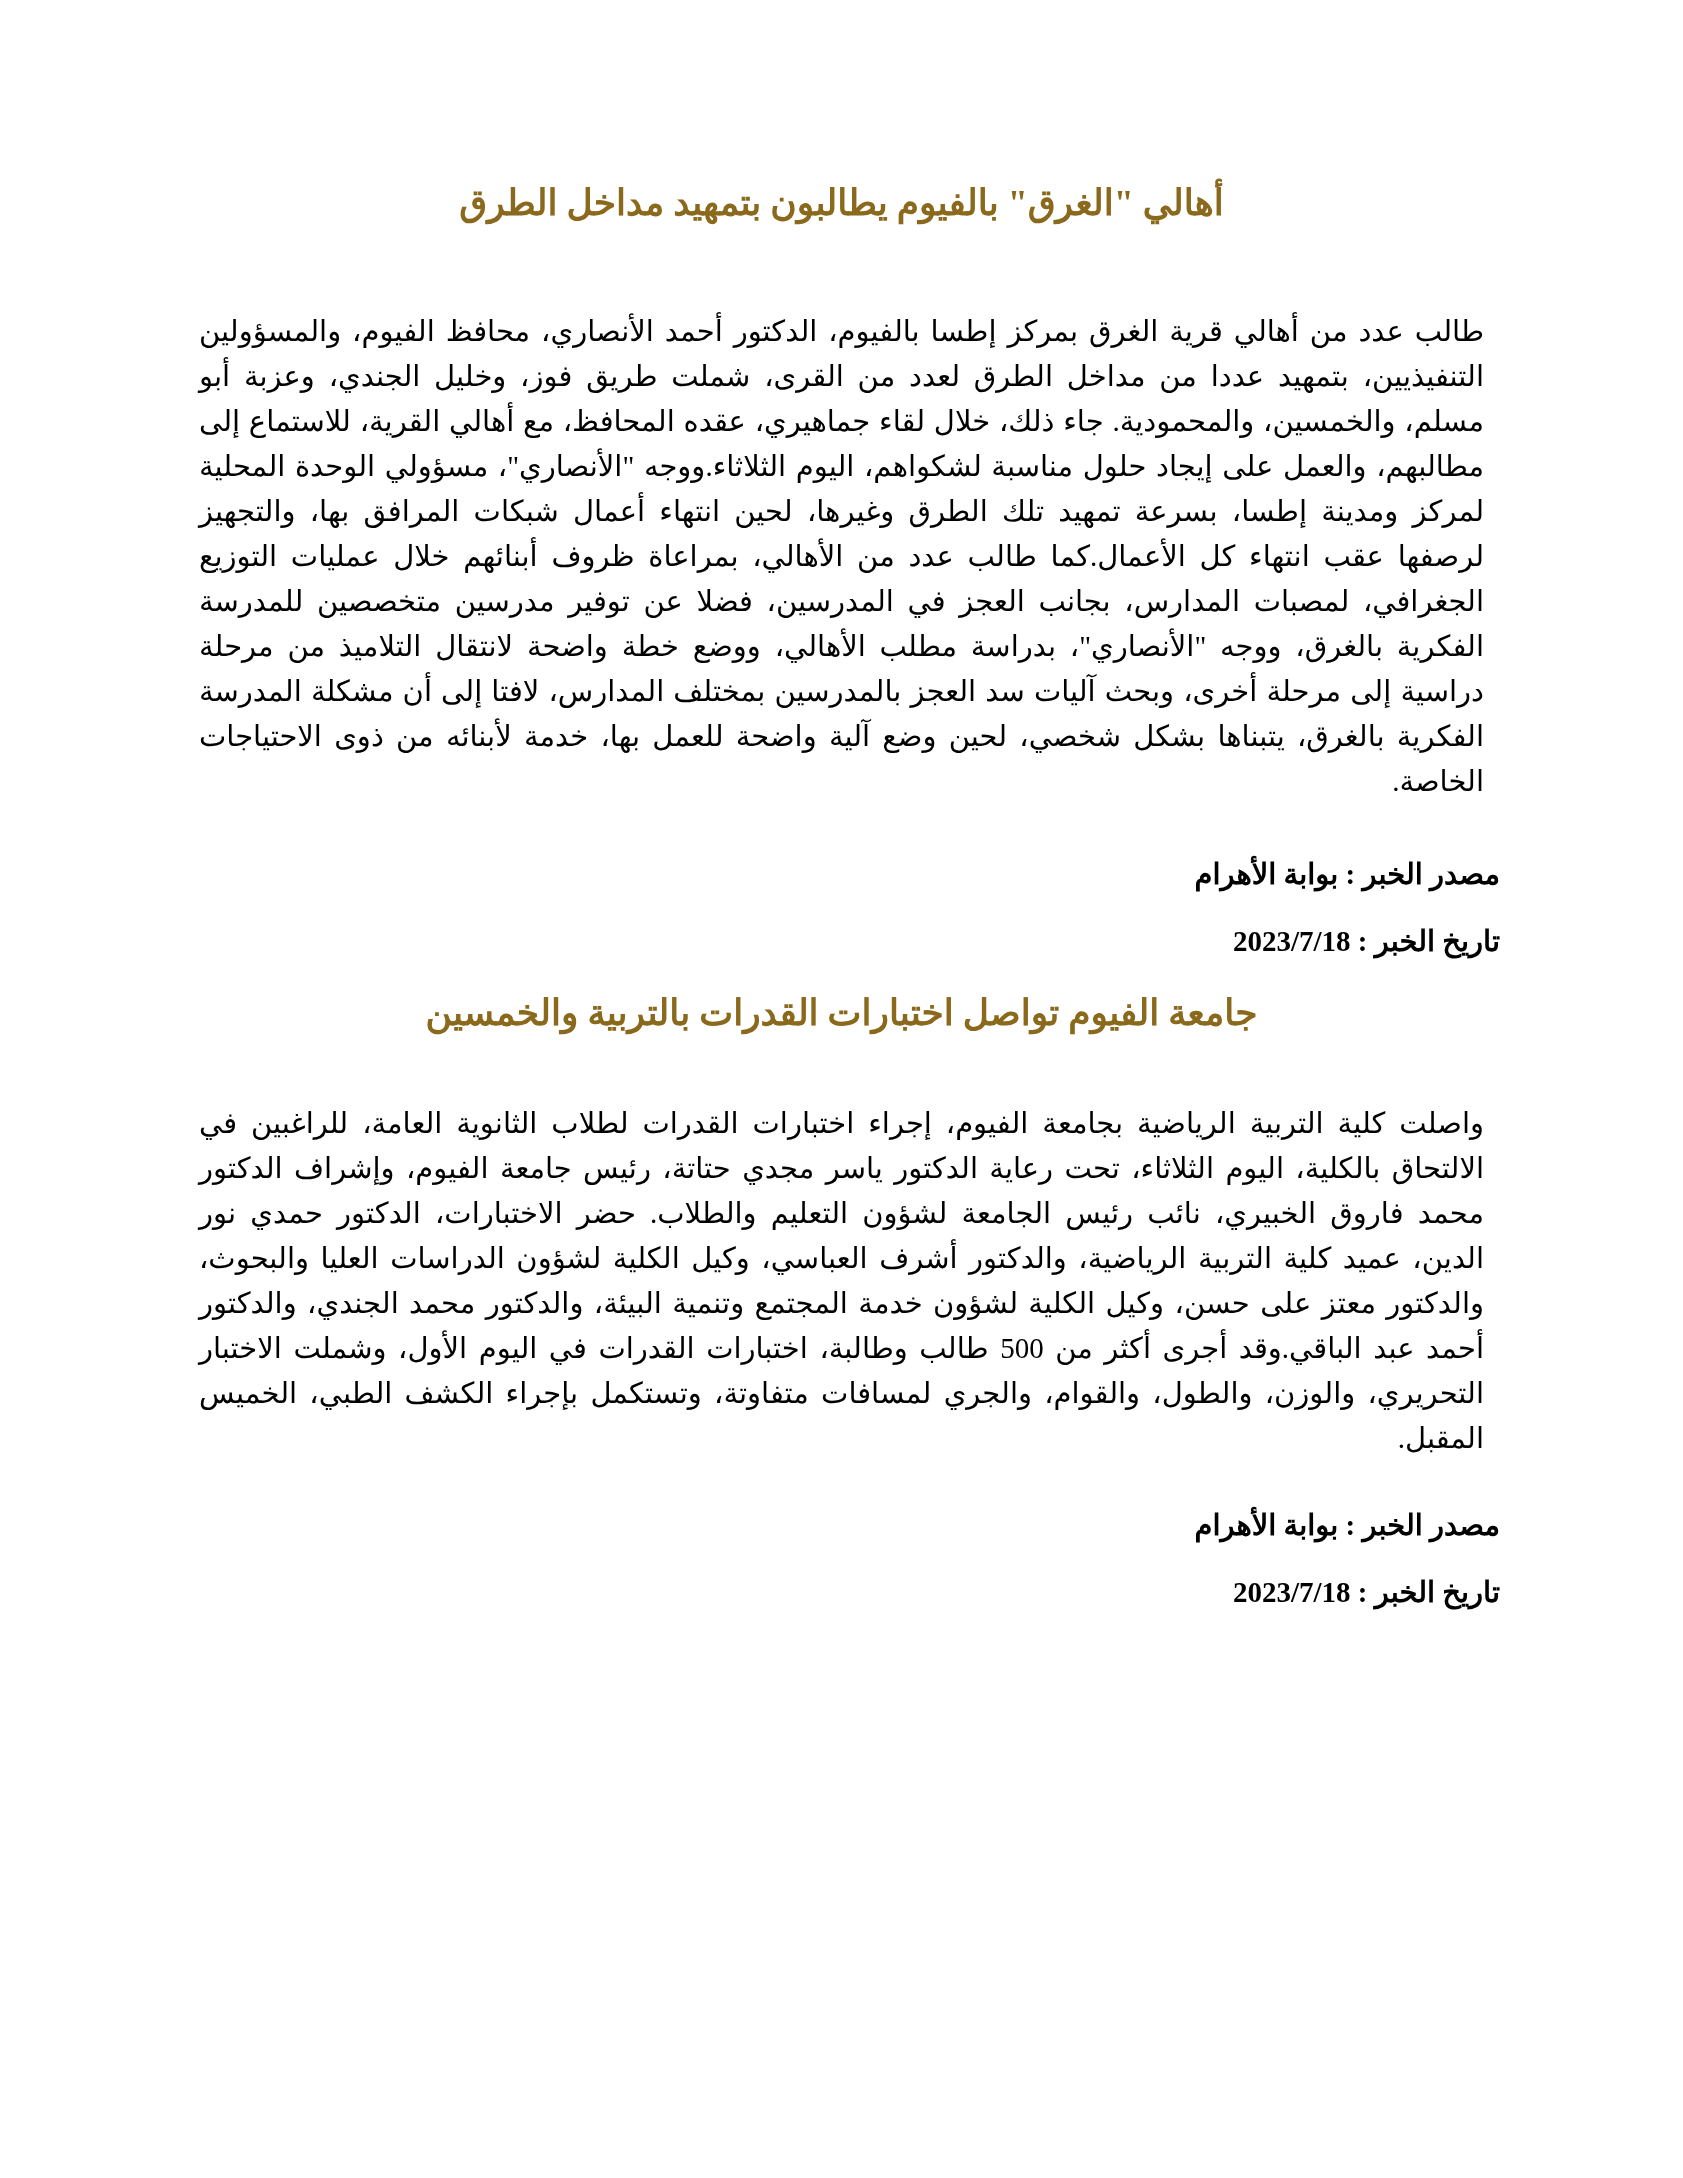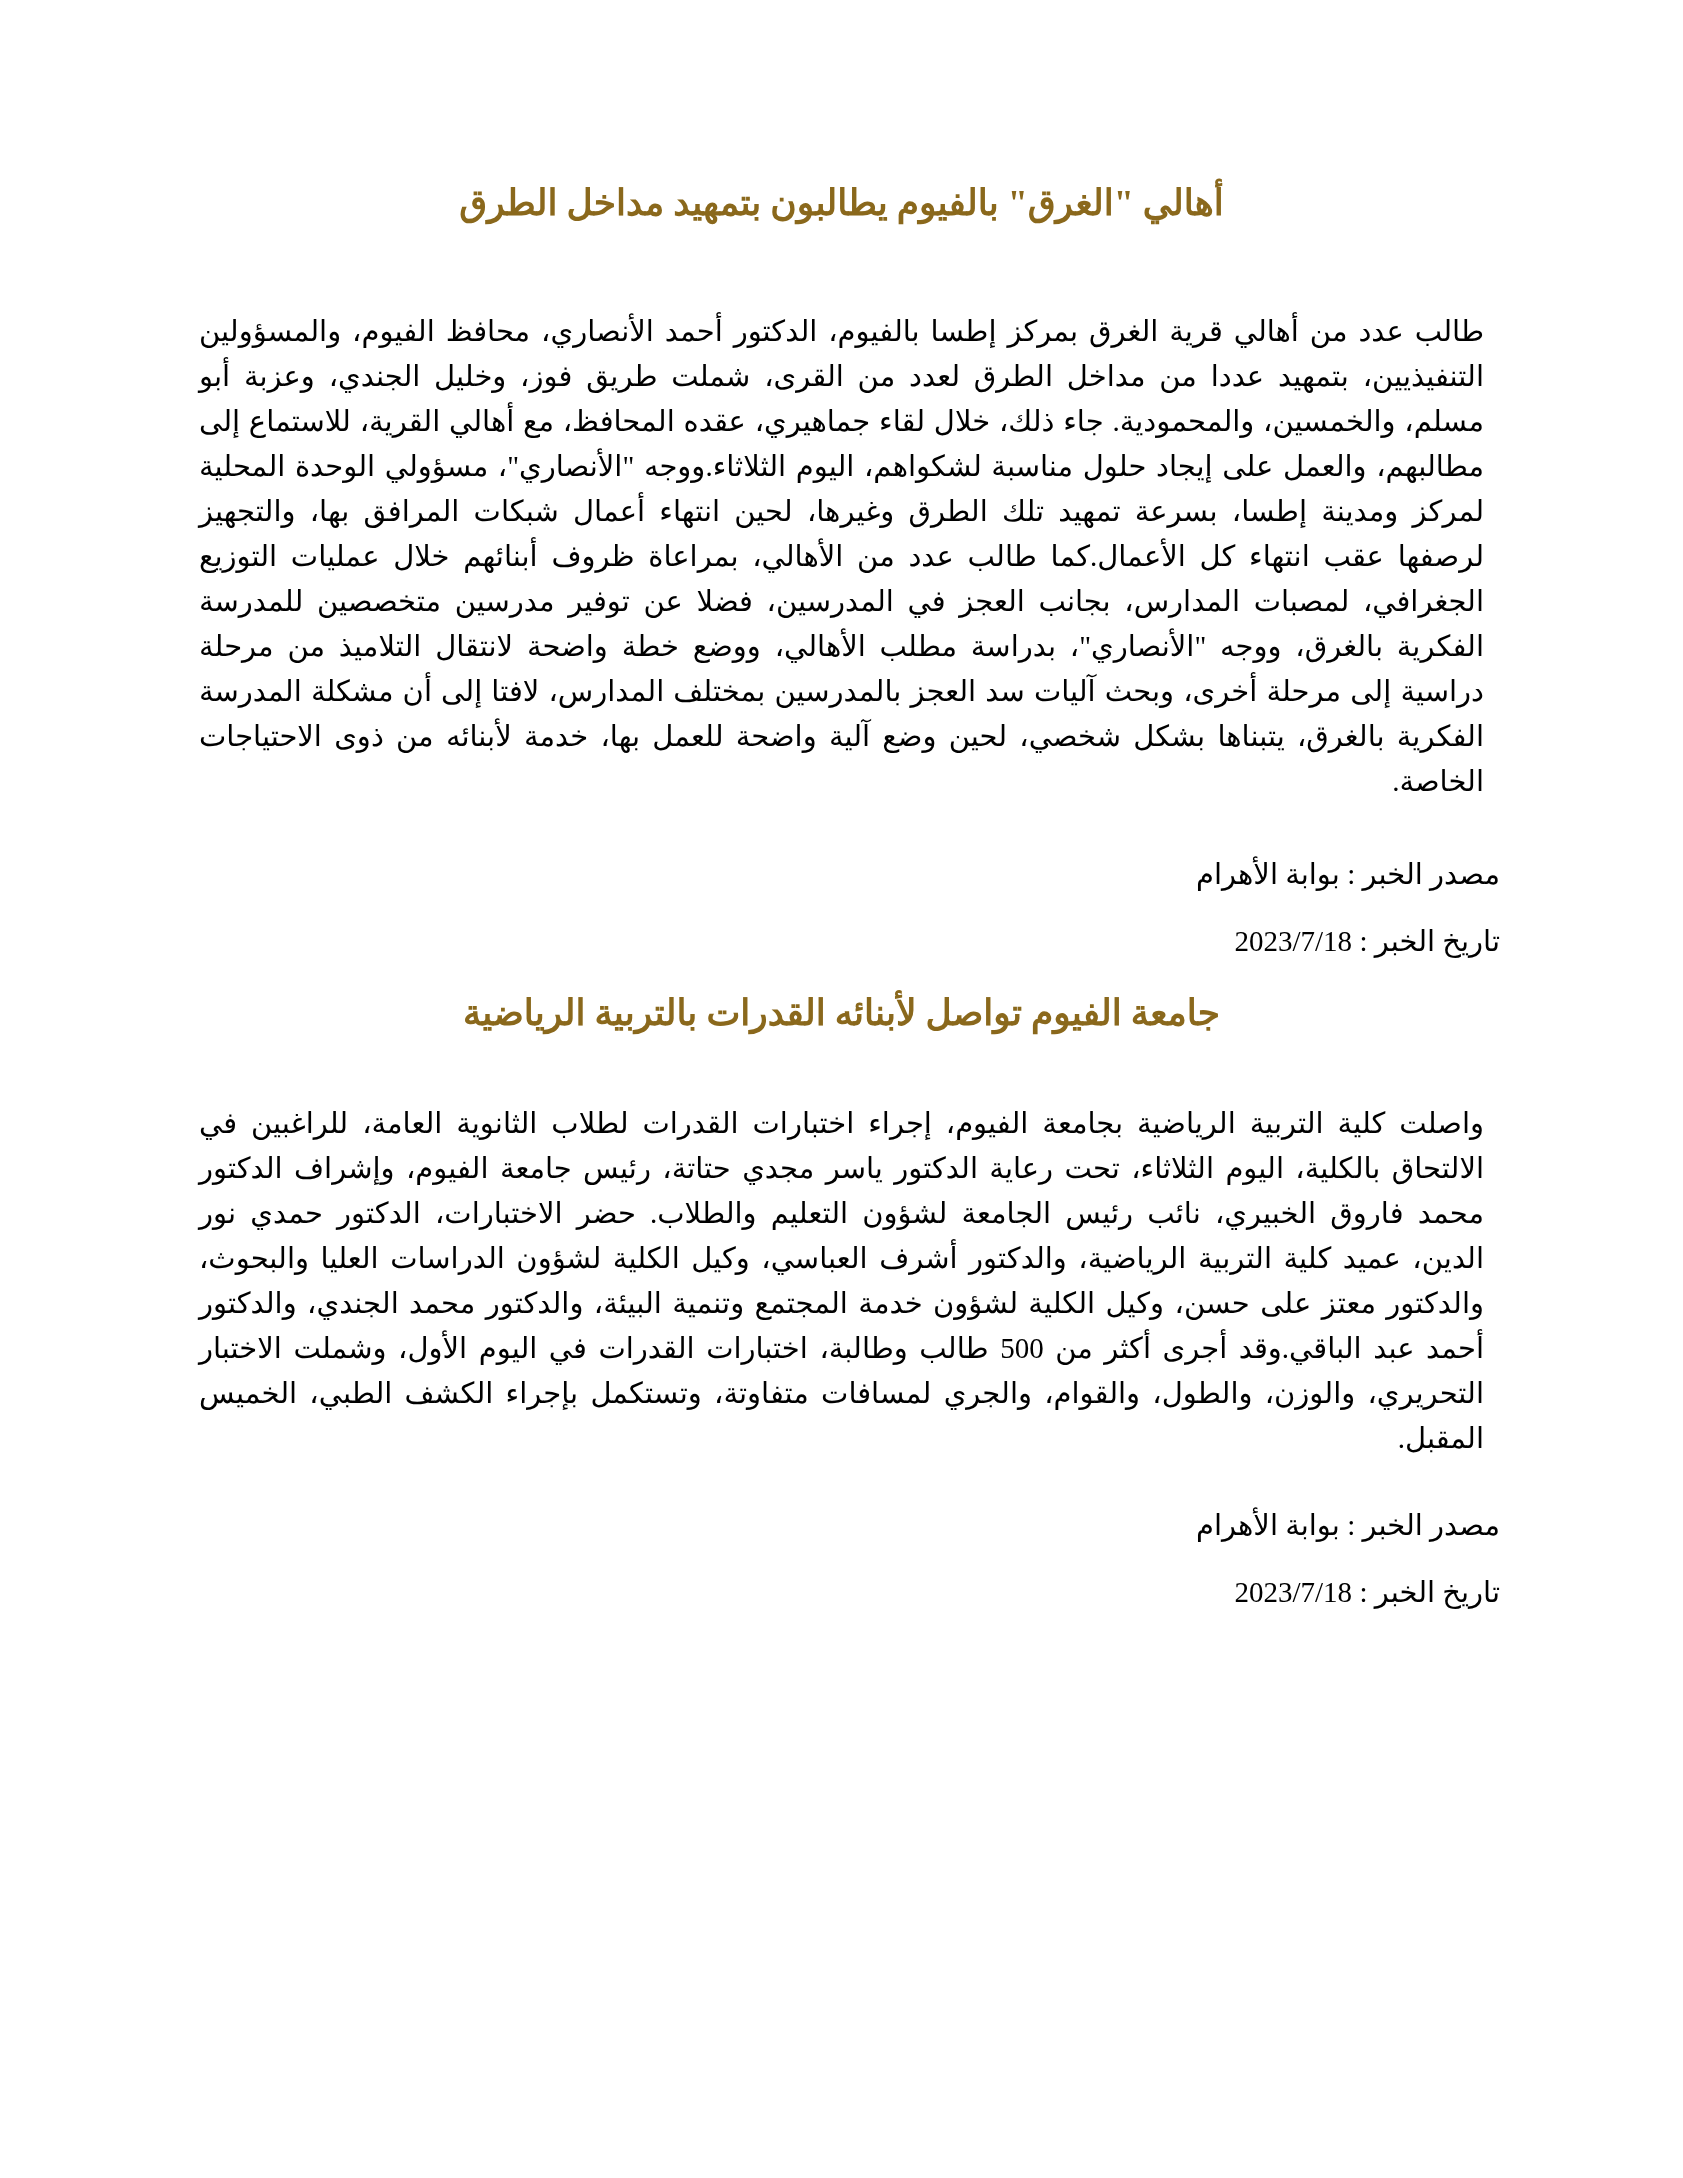--- a/index.html
+++ b/index.html
@@ -37,20 +37,21 @@
     line-height: 45px;
     text-align: justify;
     text-align-last: right;
     word-spacing: 1px;
   }
   .meta-line {
     margin: 0;
     font-size: 29px;
     line-height: 45px;
     text-align: right;
+    font-weight: bold;
   }
   
   .body-1   { margin-top: 81px; }
   .source-1 { margin-top: 48px; }
   .date-1   { margin-top: 22px; }
   .title-2  { margin-top: 24px; }
   .body-2   { margin-top: 63px; }
   .source-2 { margin-top: 42px; }
   .date-2   { margin-top: 22px; }
 </style>
@@ -63,21 +64,21 @@
     <h1 class="article-title title-1">أهالي "الغرق" بالفيوم يطالبون بتمهيد مداخل الطرق</h1>
 
     <p class="article-body body-1">طالب عدد من أهالي قرية الغرق بمركز إطسا بالفيوم، الدكتور أحمد الأنصاري، محافظ الفيوم، والمسؤولين التنفيذيين، بتمهيد عددا من مداخل الطرق لعدد من القرى، شملت طريق فوز، وخليل الجندي، وعزبة أبو مسلم، والخمسين، والمحمودية. جاء ذلك، خلال لقاء جماهيري، عقده المحافظ، مع أهالي القرية، للاستماع إلى مطالبهم، والعمل على إيجاد حلول مناسبة لشكواهم، اليوم الثلاثاء.ووجه "الأنصاري"، مسؤولي الوحدة المحلية لمركز ومدينة إطسا، بسرعة تمهيد تلك الطرق وغيرها، لحين انتهاء أعمال شبكات المرافق بها، والتجهيز لرصفها عقب انتهاء كل الأعمال.كما طالب عدد من الأهالي، بمراعاة ظروف أبنائهم خلال عمليات التوزيع الجغرافي، لمصبات المدارس،  بجانب العجز في المدرسين، فضلا عن توفير مدرسين متخصصين للمدرسة الفكرية بالغرق، ووجه "الأنصاري"، بدراسة مطلب الأهالي، ووضع خطة واضحة لانتقال التلاميذ من مرحلة دراسية إلى مرحلة أخرى، وبحث آليات سد العجز بالمدرسين بمختلف المدارس، لافتا إلى أن مشكلة المدرسة الفكرية بالغرق، يتبناها بشكل شخصي، لحين وضع آلية واضحة للعمل بها، خدمة لأبنائه من ذوى الاحتياجات الخاصة.</p>
 
     <p class="meta-line source-1">مصدر الخبر : بوابة الأهرام</p>
 
     <p class="meta-line date-1">تاريخ الخبر : 2023/7/18</p>
   </section>
 
   <section>
-    <h1 class="article-title title-2">جامعة الفيوم تواصل لأبنائه القدرات بالتربية الرياضية</h1>
+    <h1 class="article-title title-2">جامعة الفيوم تواصل اختبارات القدرات بالتربية والخمسين</h1>
 
     <p class="article-body body-2">واصلت كلية التربية الرياضية بجامعة الفيوم، إجراء اختبارات القدرات لطلاب الثانوية العامة، للراغبين في الالتحاق بالكلية، اليوم الثلاثاء، تحت رعاية الدكتور ياسر مجدي حتاتة، رئيس جامعة الفيوم،  وإشراف الدكتور محمد فاروق الخبيري، نائب رئيس الجامعة لشؤون التعليم والطلاب. حضر الاختبارات، الدكتور حمدي نور الدين، عميد كلية التربية الرياضية، والدكتور أشرف العباسي، وكيل الكلية لشؤون الدراسات العليا والبحوث، والدكتور معتز على حسن، وكيل الكلية لشؤون خدمة المجتمع وتنمية البيئة، والدكتور محمد الجندي، والدكتور أحمد عبد الباقي.وقد أجرى أكثر من 500 طالب وطالبة، اختبارات القدرات في اليوم الأول، وشملت الاختبار التحريري، والوزن، والطول، والقوام، والجري لمسافات متفاوتة، وتستكمل بإجراء الكشف الطبي، الخميس المقبل.</p>
 
     <p class="meta-line source-2">مصدر الخبر : بوابة الأهرام</p>
 
     <p class="meta-line date-2">تاريخ الخبر : 2023/7/18</p>
   </section>
 
 </div>
 

